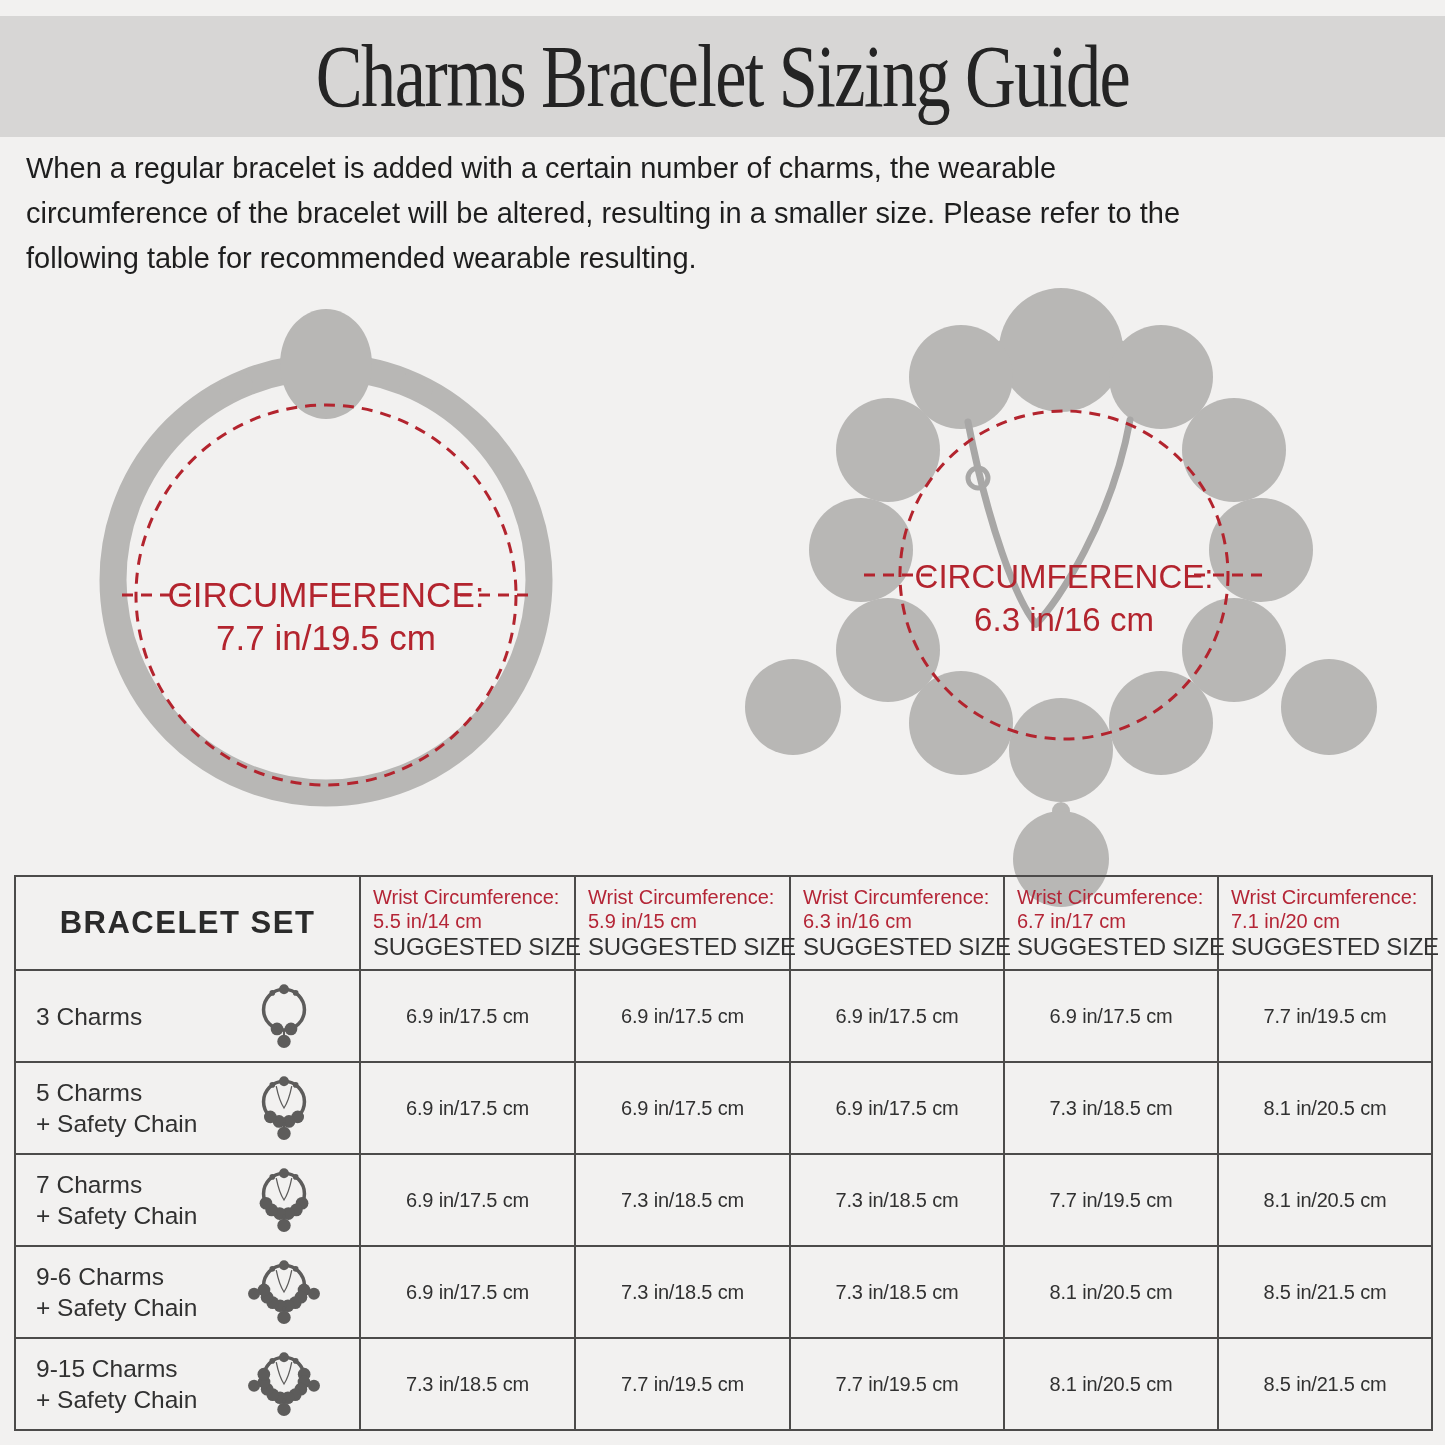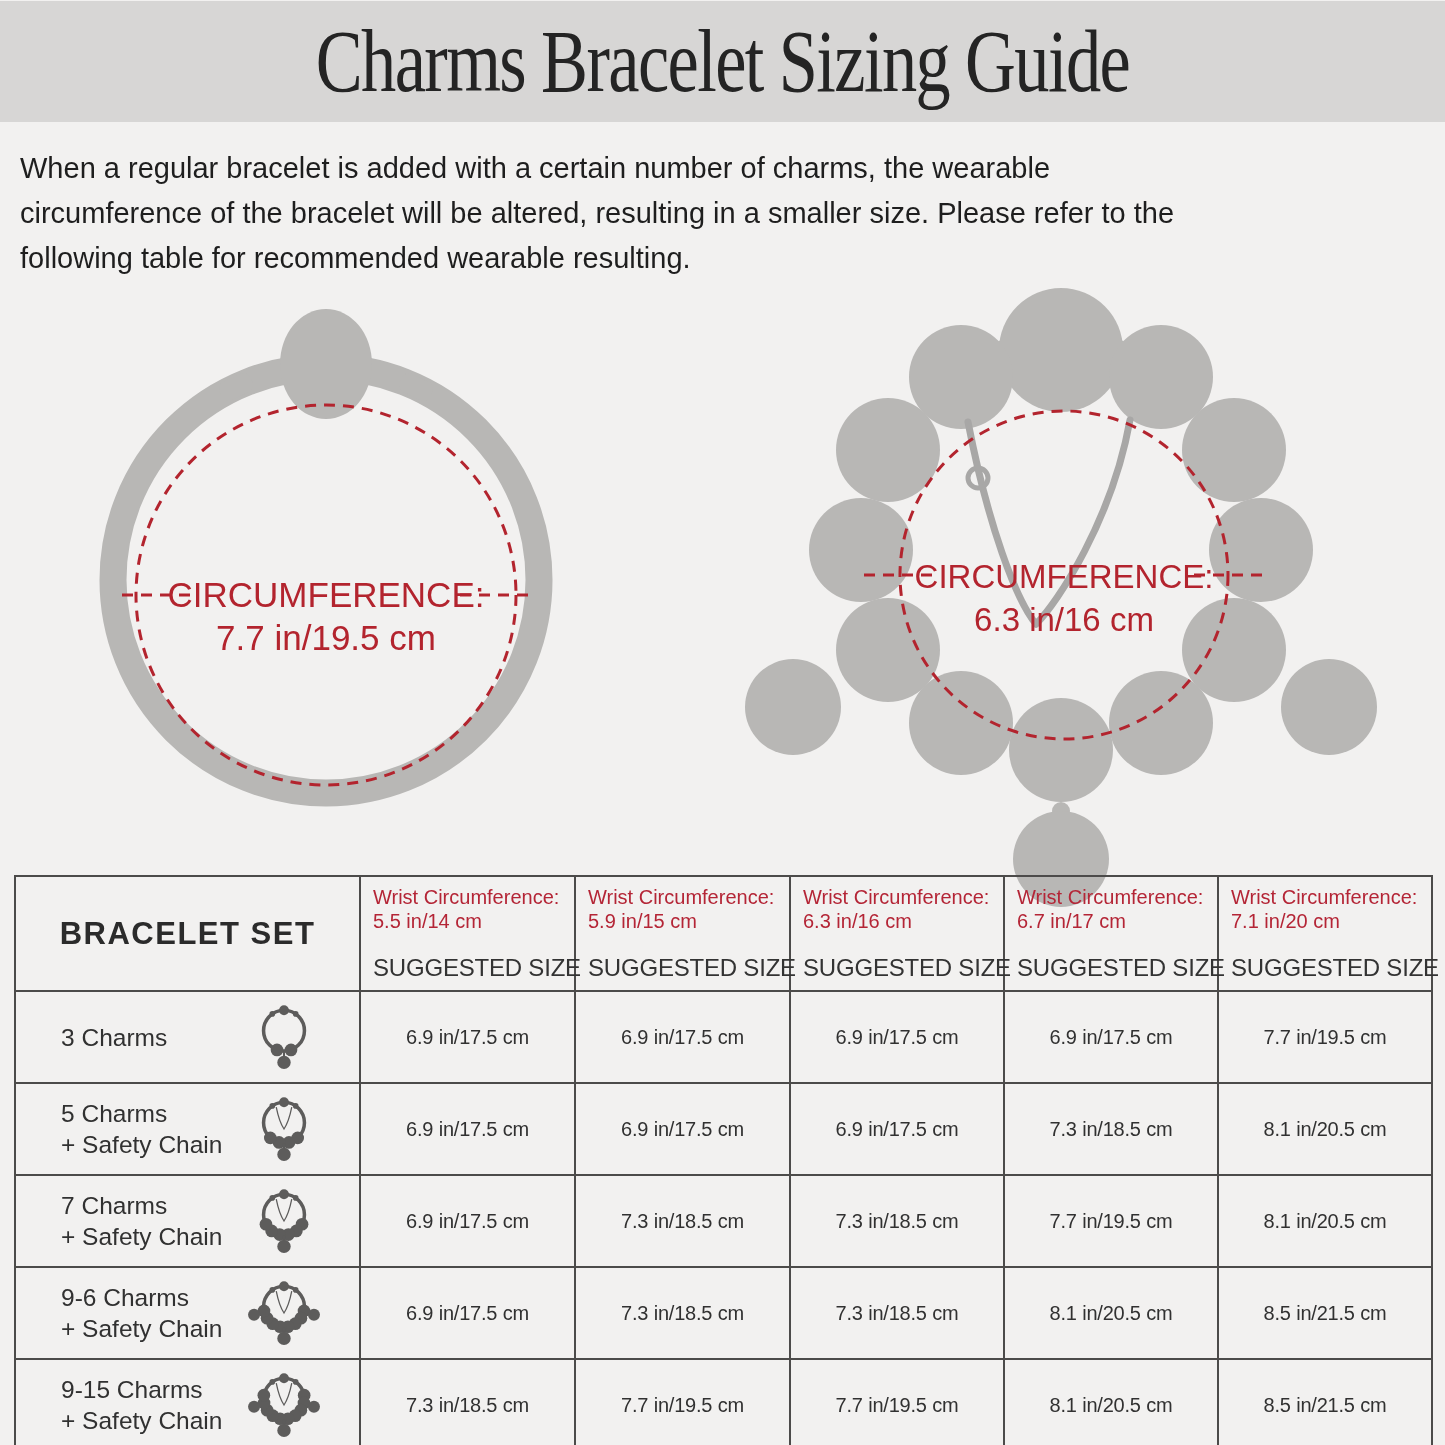--- a/index.html
+++ b/index.html
@@ -6,38 +6,38 @@
   html, body { width: 1445px; height: 1445px; }
   body {
     position: relative;
     background: #f2f1f0;
     font-family: "Liberation Sans", sans-serif;
     overflow: hidden;
   }
 
   
   .title-band {
-    position: absolute; left: 0; top: 1px; width: 1445px; height: 121px;
+    position: absolute; left: 0; top: 16px; width: 1445px; height: 121px;
     background: #d7d6d5;
     display: flex; align-items: center; justify-content: center;
   }
   .page-title {
     font-family: "Liberation Serif", serif;
     font-weight: normal;
     font-size: 88px;
     color: #242424;
     letter-spacing: -2px;
     white-space: nowrap;
     display: inline-block;
     transform: scaleX(0.80);
   }
 
   
   .intro {
-    position: absolute; left: 20px; top: 146px;
+    position: absolute; left: 26px; top: 146px;
     color: #1e1e1e;
     font-size: 29px;
     line-height: 45px;
   }
   .intro-line { white-space: nowrap; }
 
   
   .diagram { position: absolute; }
   #plain-diagram { left: 6px; top: 278px; }
   #charm-diagram { left: 716px; top: 270px; }
@@ -55,26 +55,26 @@
     background: transparent;
   }
   .sizing-table th, .sizing-table td { border: 2px solid #4c4b4a; }
   .sizing-table thead th { height: 90px; vertical-align: middle; }
   th.bracelet-set-header {
     font-size: 31px; font-weight: bold; color: #2b2b2b;
     letter-spacing: 1.5px; text-align: center; margin-top: 35px;
   }
   th.wrist-col { text-align: left; padding: 8px 6px 8px 12px; font-weight: normal; }
   .wrist-label { color: #b42536; font-size: 20px; line-height: 24px; }
-  .suggested-label { color: #333333; font-size: 24px; margin-top: 21px; letter-spacing: -0.2px; white-space: nowrap; }
+  .suggested-label { color: #333333; font-size: 24px; margin-top: 0; letter-spacing: -0.2px; white-space: nowrap; }
 
   .sizing-table tbody td { height: 92px; }
   td.value-cell { text-align: center; font-size: 20px; color: #313131; letter-spacing: -0.2px; }
 
-  .rowhead { display: flex; align-items: center; padding: 0 38px 0 45px; }
+  .rowhead { display: flex; align-items: center; padding: 0 38px 0 20px; }
   .rowlabel span { display: block; font-size: 24.5px; line-height: 31px; color: #313131; }
   .charm-icon { margin-left: auto; width: 74px; }
   .charm-icon svg { width: 74px; height: 86px; display: block; }
 </style>
 </head>
 <body>
 
 <header class="title-band">
   <h1 class="page-title">Charms Bracelet Sizing Guide</h1>
 </header>

